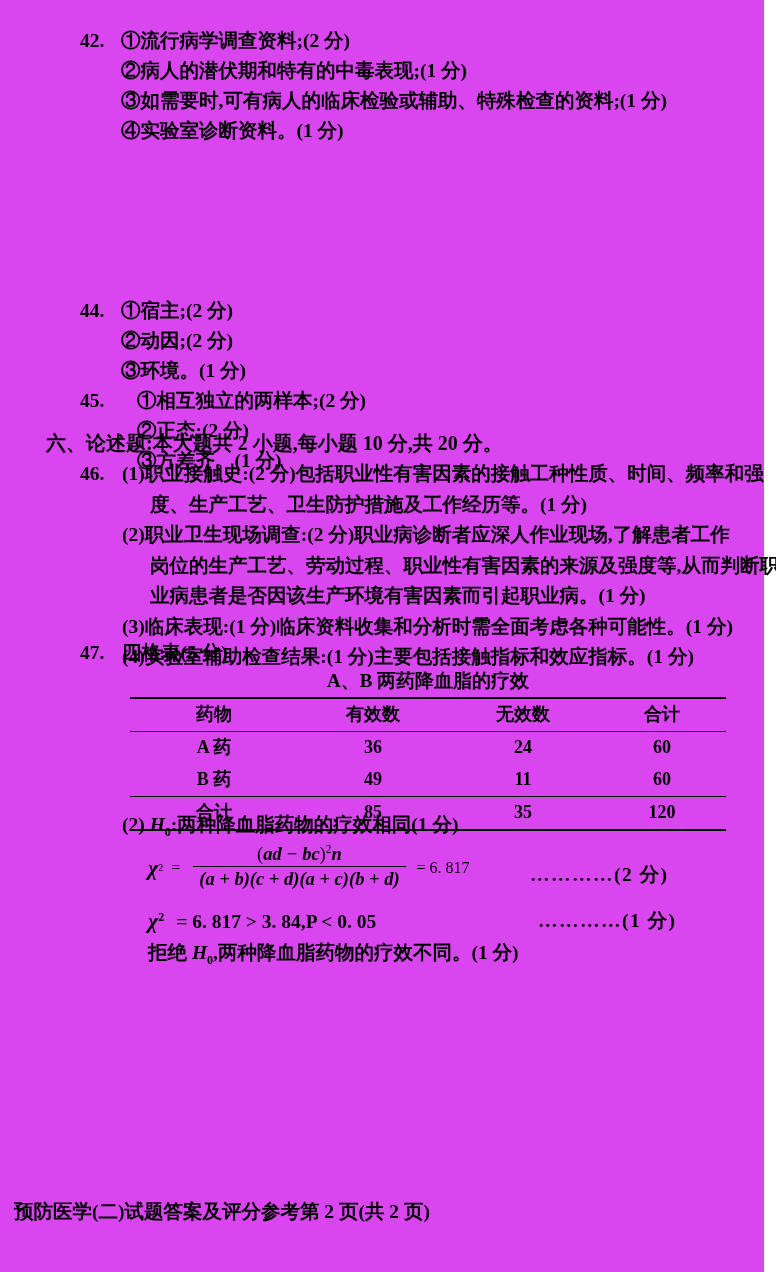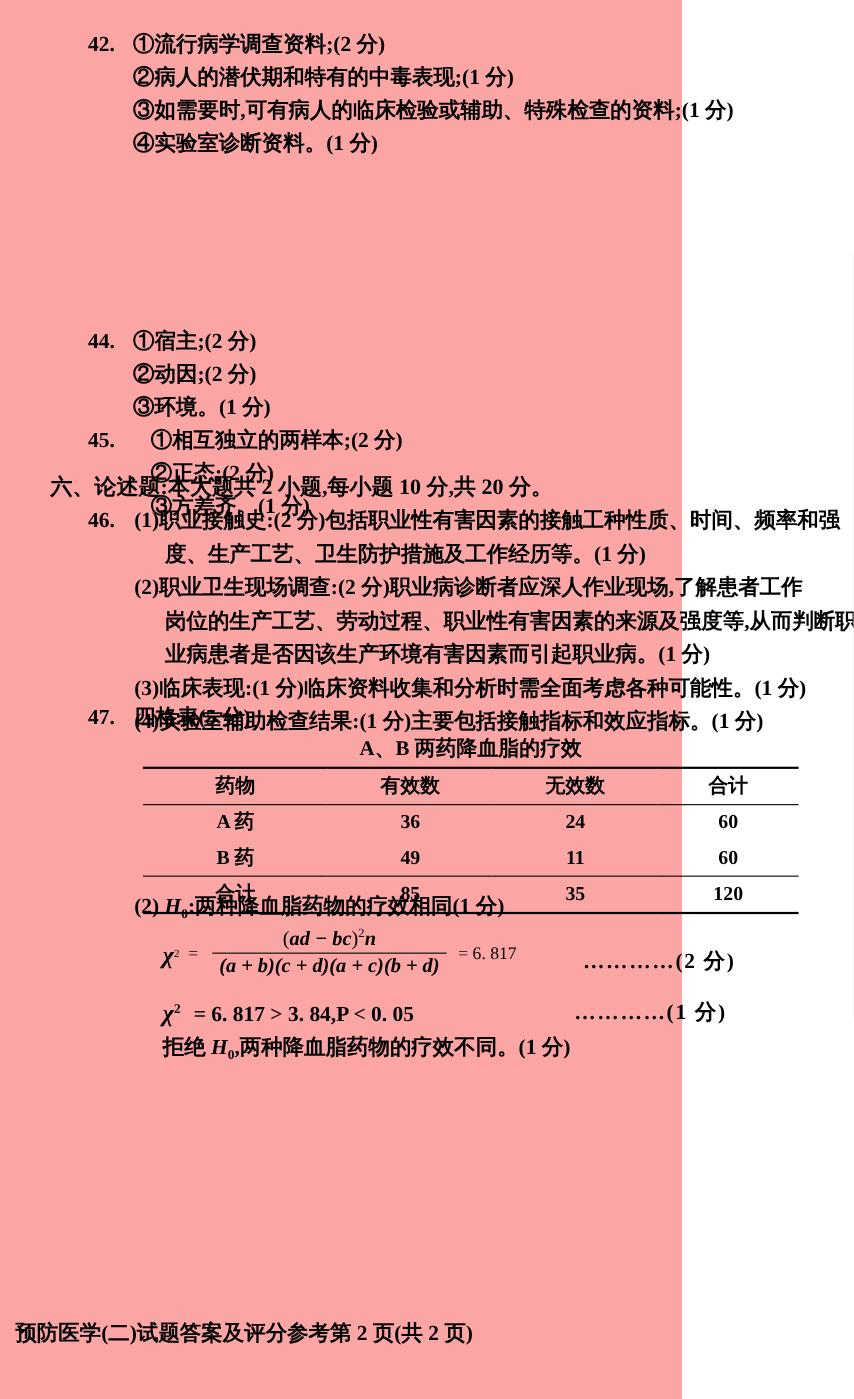--- a/index.html
+++ b/index.html
@@ -10,23 +10,23 @@
   body {
     width: 776px;
     height: 1272px;
     position: relative;
     font-family: "Liberation Serif", "DejaVu Serif", serif;
     color: #000000;
     overflow: hidden;
   }
   .page {
     position: relative;
-    width: 620px;
+    width: 764px;
     height: 1272px;
-    background: #fca5a5;
+    background: #d946ef;
   }
 
   
   .ans-item { position: absolute; }
   .ans-num {
     position: absolute;
     left: 0; top: 0;
     font-weight: 700;
     font-size: 19.5px;
     line-height: 30px;
@@ -284,21 +284,21 @@
         <span style="margin-left:6px;">= 6. 817</span>
       </div>
       <div class="leader" style="left:408px; top:16px;">…………(2 分)</div>
     </div>
 
     <div style="position:relative; height:32px;">
       <div class="m-line" style="position:absolute; left:26px; top:0;">
         <span class="mi" style="font-size:22px;">χ</span><span class="sup">2</span>
         <span style="margin-left:7px;">= 6. 817 &gt; 3. 84,P &lt; 0. 05</span>
       </div>
-      <div class="leader" style="left:400px; top:0;">…………(1 分)</div>
+      <div class="leader" style="left:416px; top:0;">…………(1 分)</div>
     </div>
 
     <div class="m-line" style="margin-left:26px;">
       <span>拒绝 </span><span class="mi">H</span><span class="sub">0</span><span>,两种降血脂药物的疗效不同。(1 分)</span>
     </div>
   </div>
 
   <div class="footer">预防医学(二)试题答案及评分参考第 2 页(共 2 页)</div>
 
 </div>

